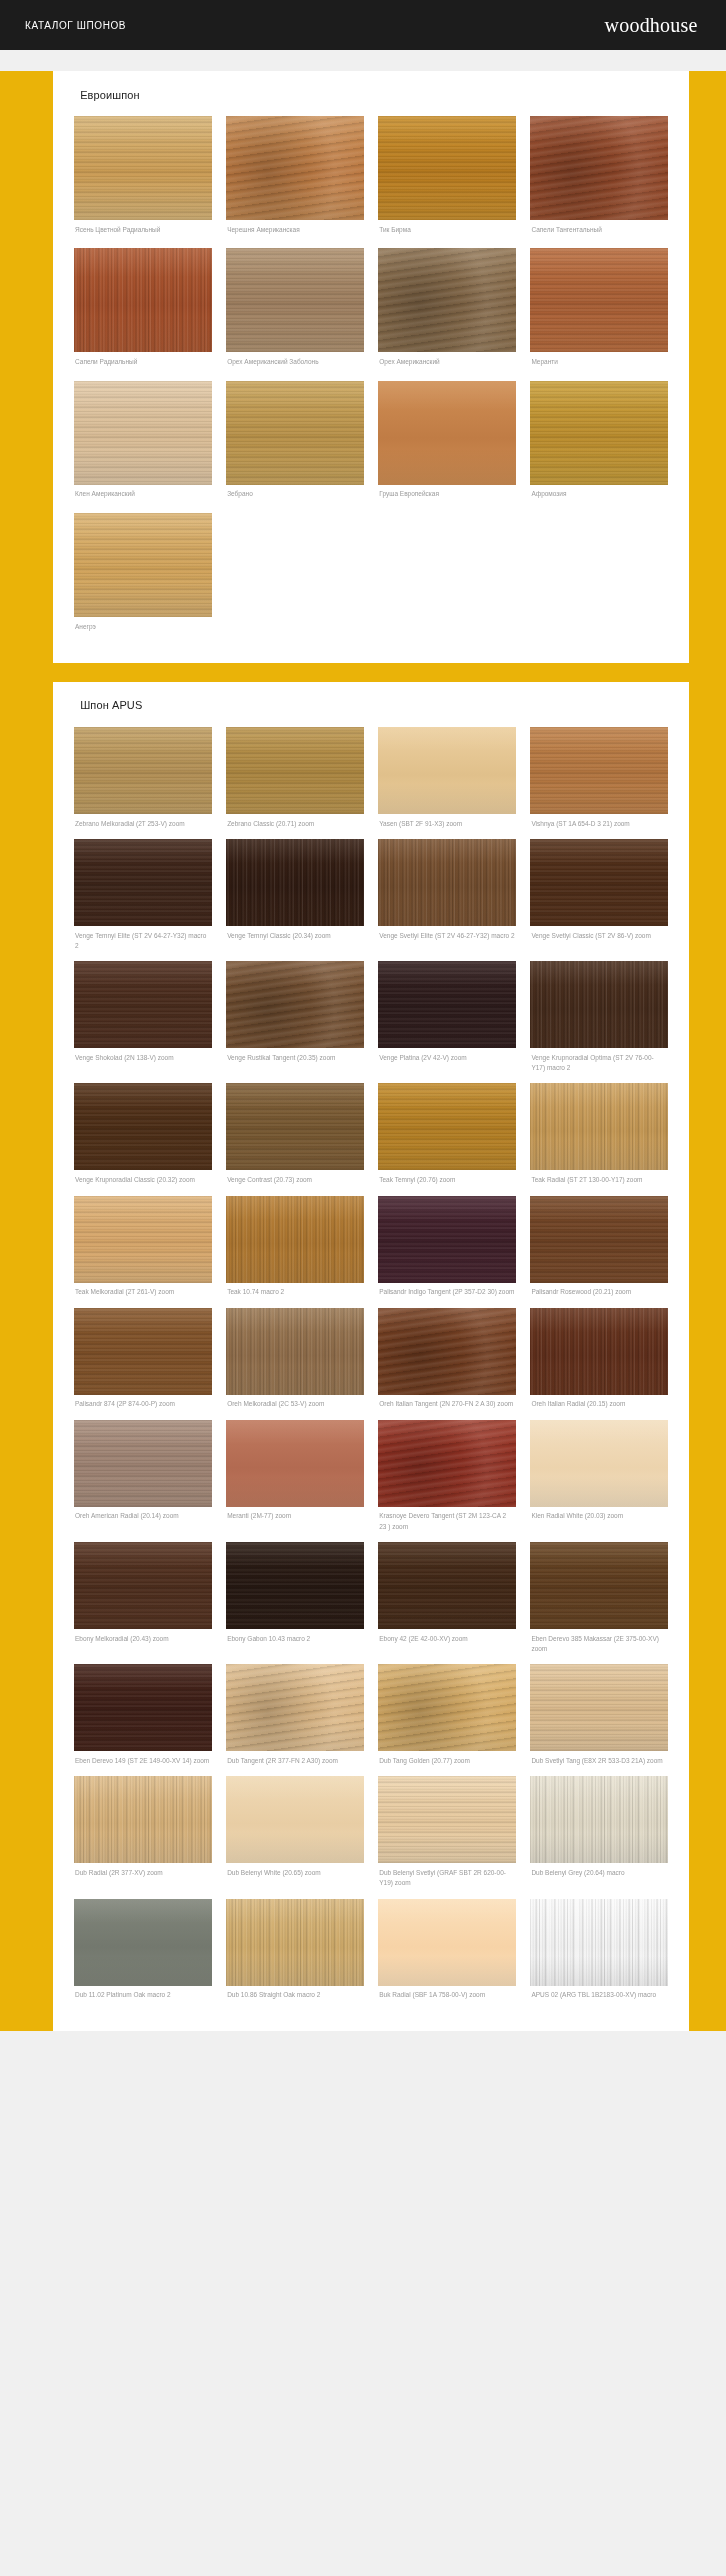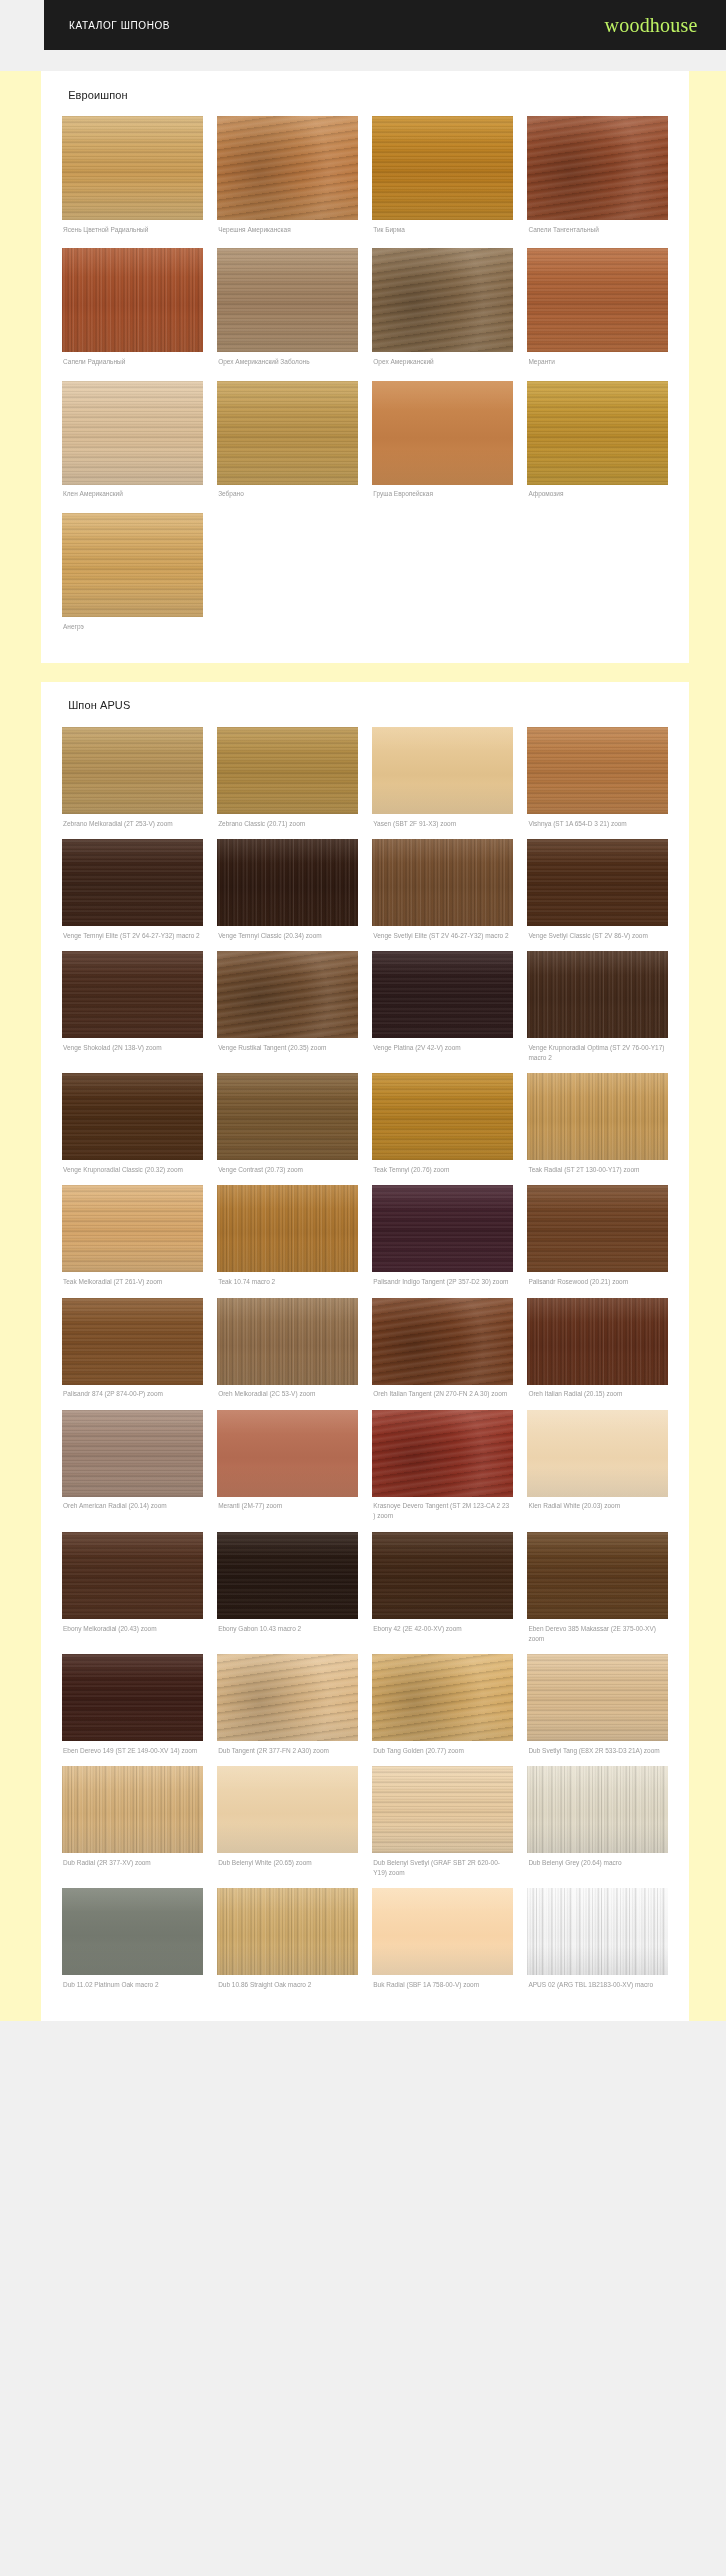--- a/index.html
+++ b/index.html
@@ -17,43 +17,42 @@
   }
 
   
   .site-header {
     background: #1c1c1c;
     height: 50px;
     display: flex;
     align-items: center;
     justify-content: space-between;
     padding: 0 28.5px 0 25px;
-    margin-left: 44px;
   }
   .header-title {
     color: #ffffff;
     font-size: 10px;
     font-weight: 400;
     letter-spacing: 0.6px;
     text-transform: uppercase;
     font-family: "Liberation Sans", sans-serif;
   }
   .brand-logo {
-    color: #bef264;
+    color: #ffffff;
     font-family: "Liberation Serif", serif;
     font-size: 20px;
     font-weight: 400;
     letter-spacing: 0.2px;
     line-height: 1;
   }
 
   
   .page-wrap {
-    padding: 0 0 0 4px;
-    background: #fef9c3;
+    padding: 0 0 0 16px;
+    background: #eab308;
   }
   .section {
     background: #ffffff;
     margin: 0 37px 18.7px 37px;
     padding: 17.6px 21px 23px 21px;
   }
   .section:first-of-type { margin-top: 21px; }
 
   .section-title {
     font-size: 11px;

